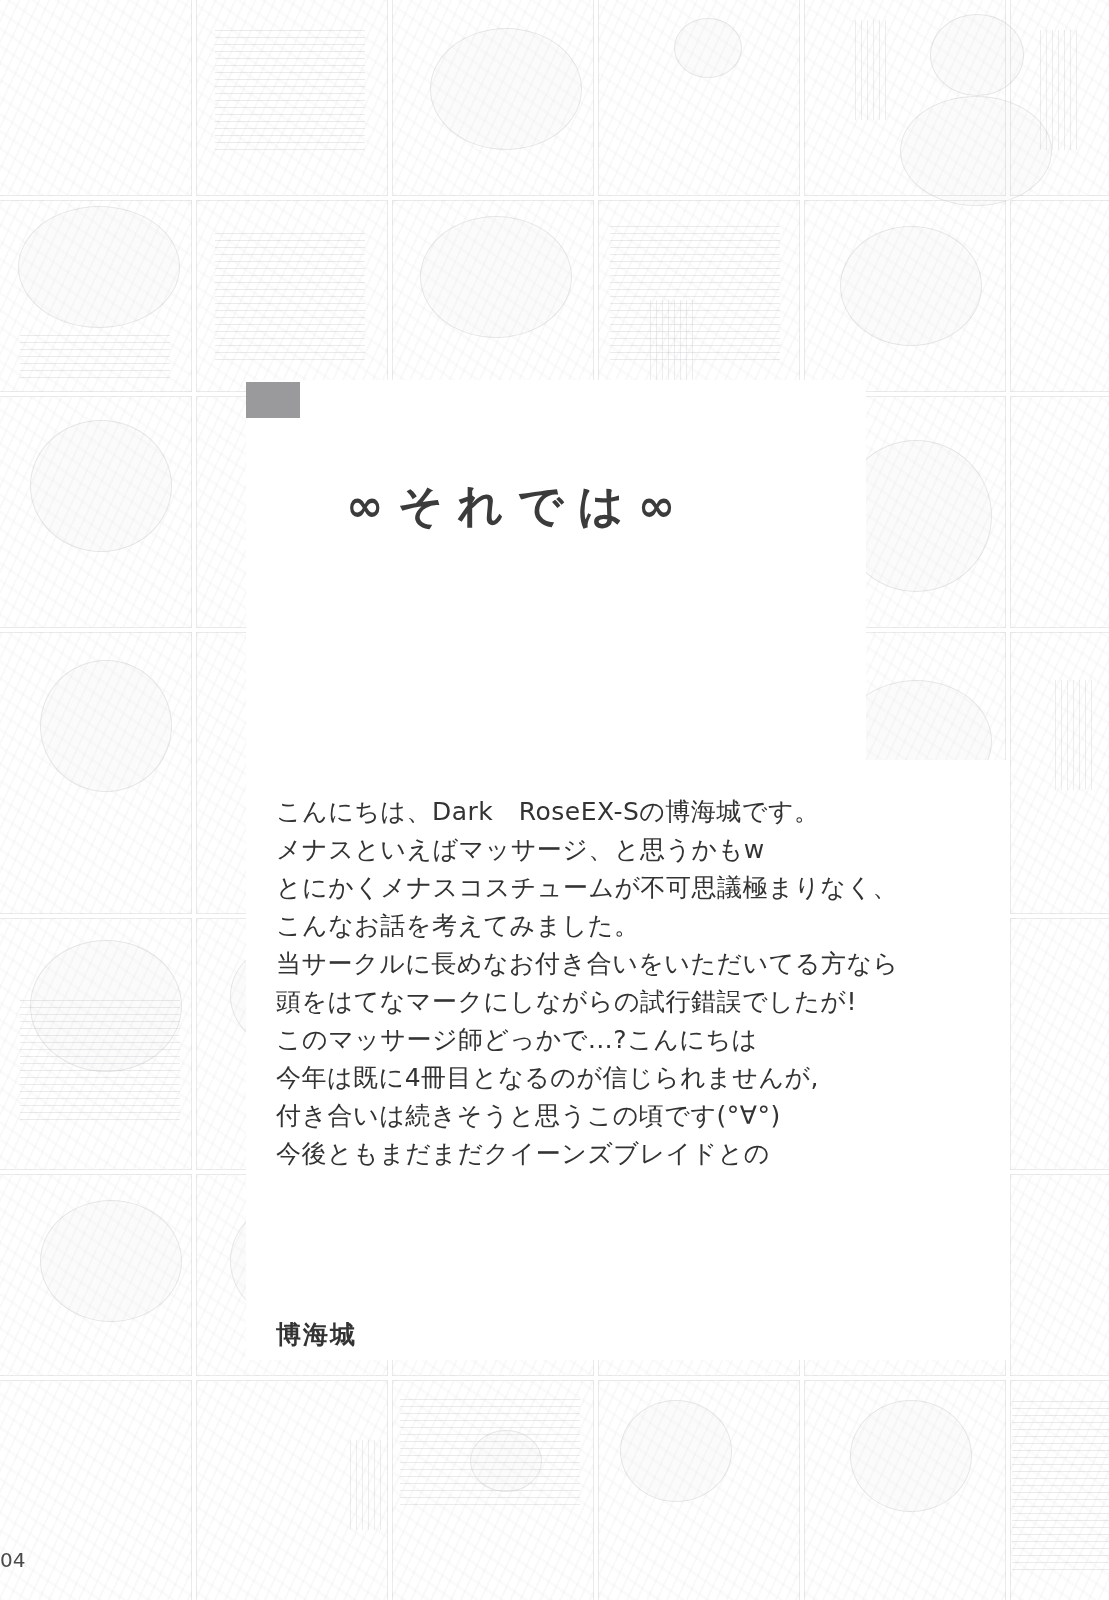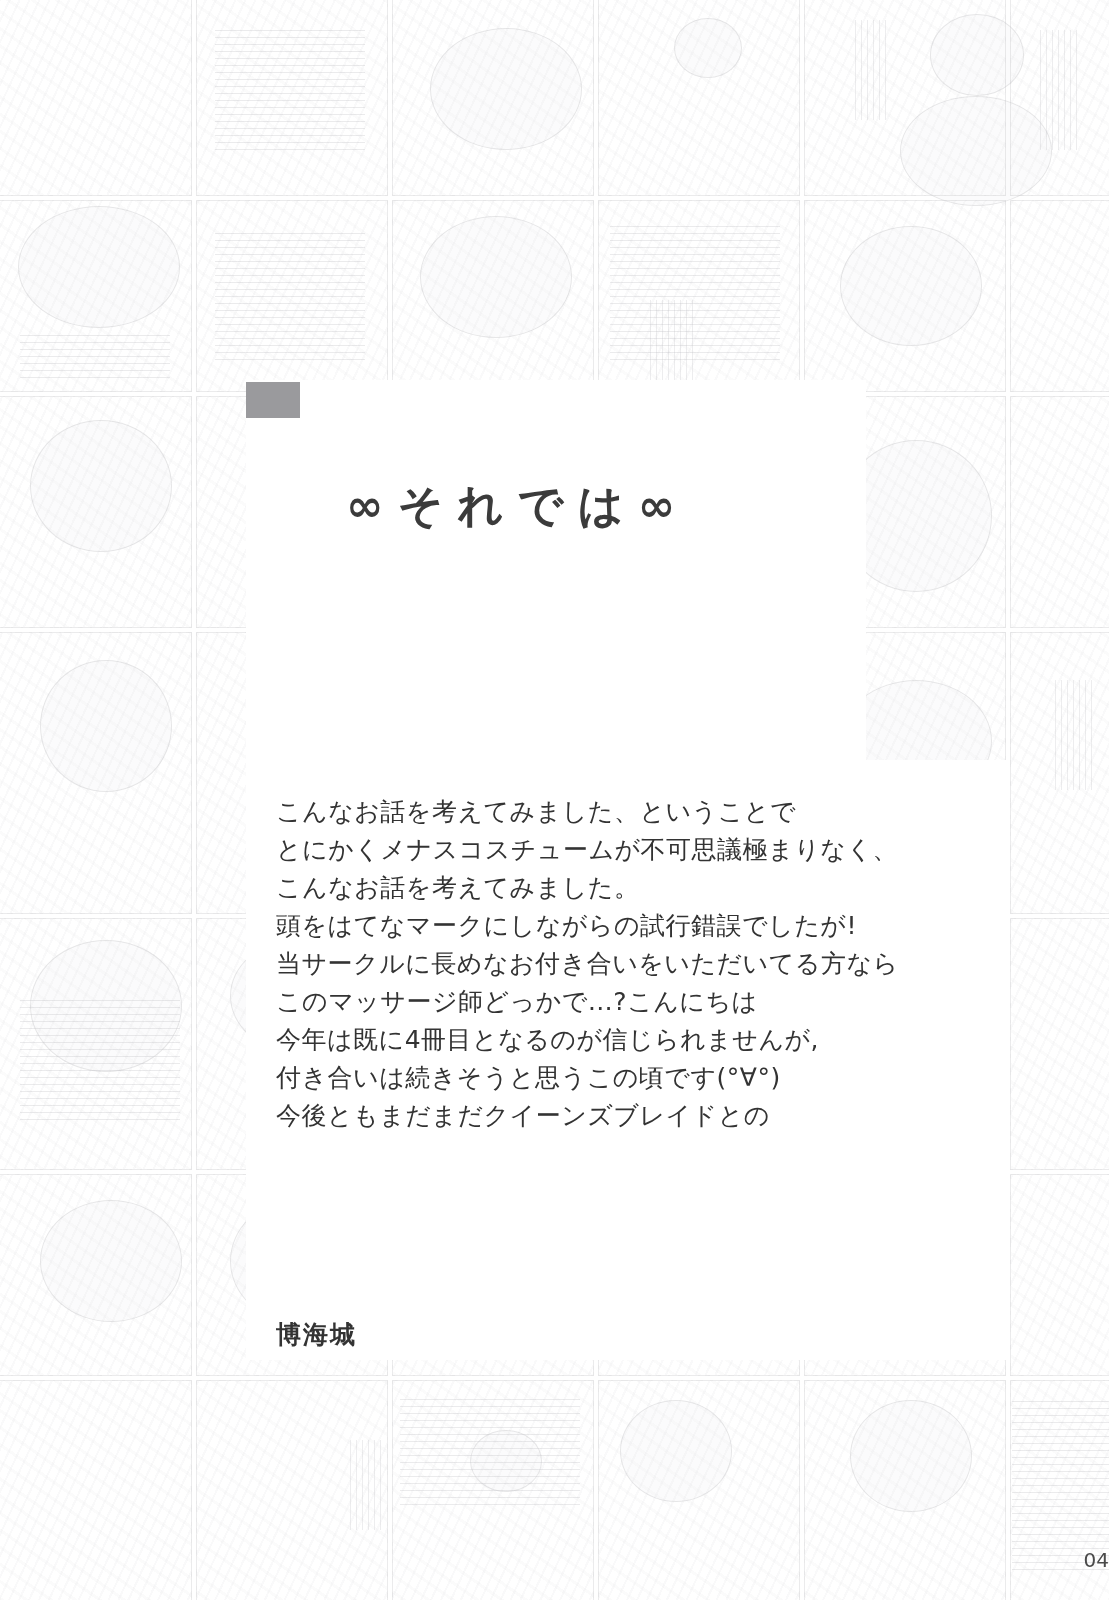--- a/index.html
+++ b/index.html
@@ -140,21 +140,21 @@
     font-weight: 600;
     color: #333333;
     letter-spacing: 2px;
   }
 
   #page-number {
     position: absolute;
     left: 0;
     top: 1548px;
     width: 1109px;
-    text-align: right;
+    text-align: left;
     font-size: 20px;
     color: #4a4a4a;
     font-family: "DejaVu Sans", sans-serif;
   }
 </style>
 </head>
 <body>
 
 <div id="sketch-layer">
 
@@ -250,25 +250,26 @@
 </div>
 
 <div id="content-mask"></div>
 <div id="content-mask-2"></div>
 <div id="mask-top-block"></div>
 <div id="mask-rule"></div>
 
 <div id="headline">∞それでは∞</div>
 
 <div id="body-text">
-  <div class="line">こんなお話を考えてみました、ということで</div>
+  <div class="line">こんにちは、Dark　RoseEX-Sの博海城です。</div>
+  <div class="line">メナスといえばマッサージ、と思うかもw</div>
   <div class="line">とにかくメナスコスチュームが不可思議極まりなく、</div>
   <div class="line">こんなお話を考えてみました。</div>
+  <div class="line">当サークルに長めなお付き合いをいただいてる方なら</div>
   <div class="line">頭をはてなマークにしながらの試行錯誤でしたが!</div>
-  <div class="line">当サークルに長めなお付き合いをいただいてる方なら</div>
   <div class="line">このマッサージ師どっかで…?こんにちは</div>
   <div class="line">今年は既に4冊目となるのが信じられませんが,</div>
   <div class="line">付き合いは続きそうと思うこの頃です(°∀°)</div>
   <div class="line">今後ともまだまだクイーンズブレイドとの</div>
 </div>
 
 <div id="signature">博海城</div>
 
 <div id="page-number">04</div>
 

